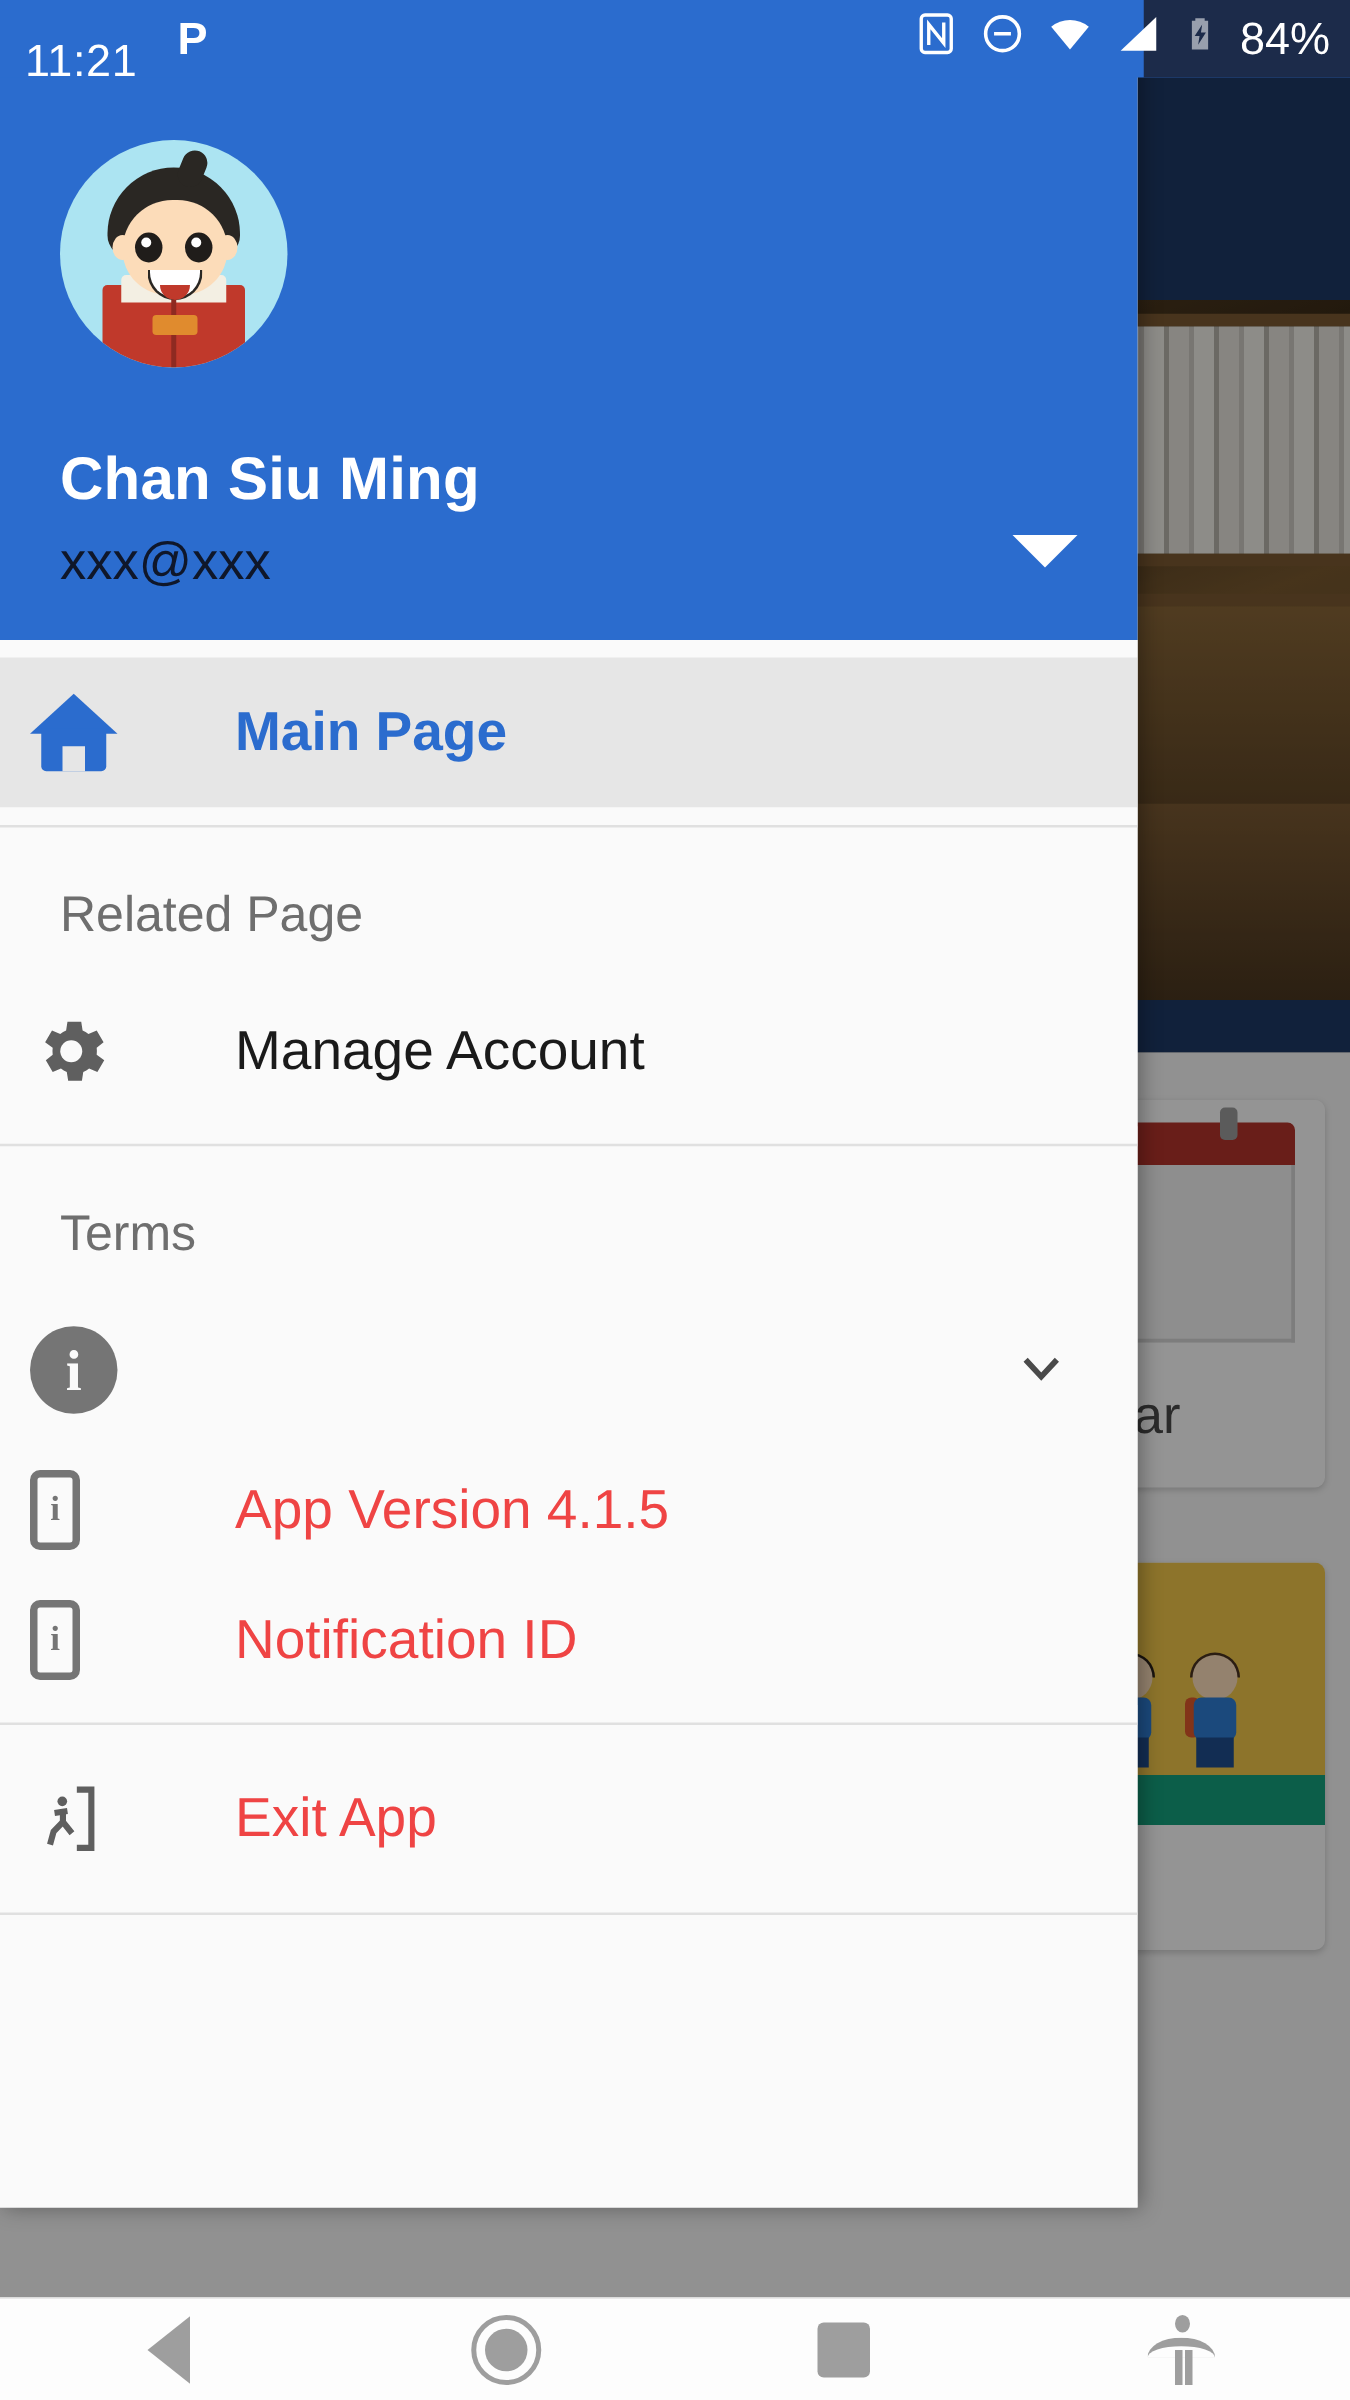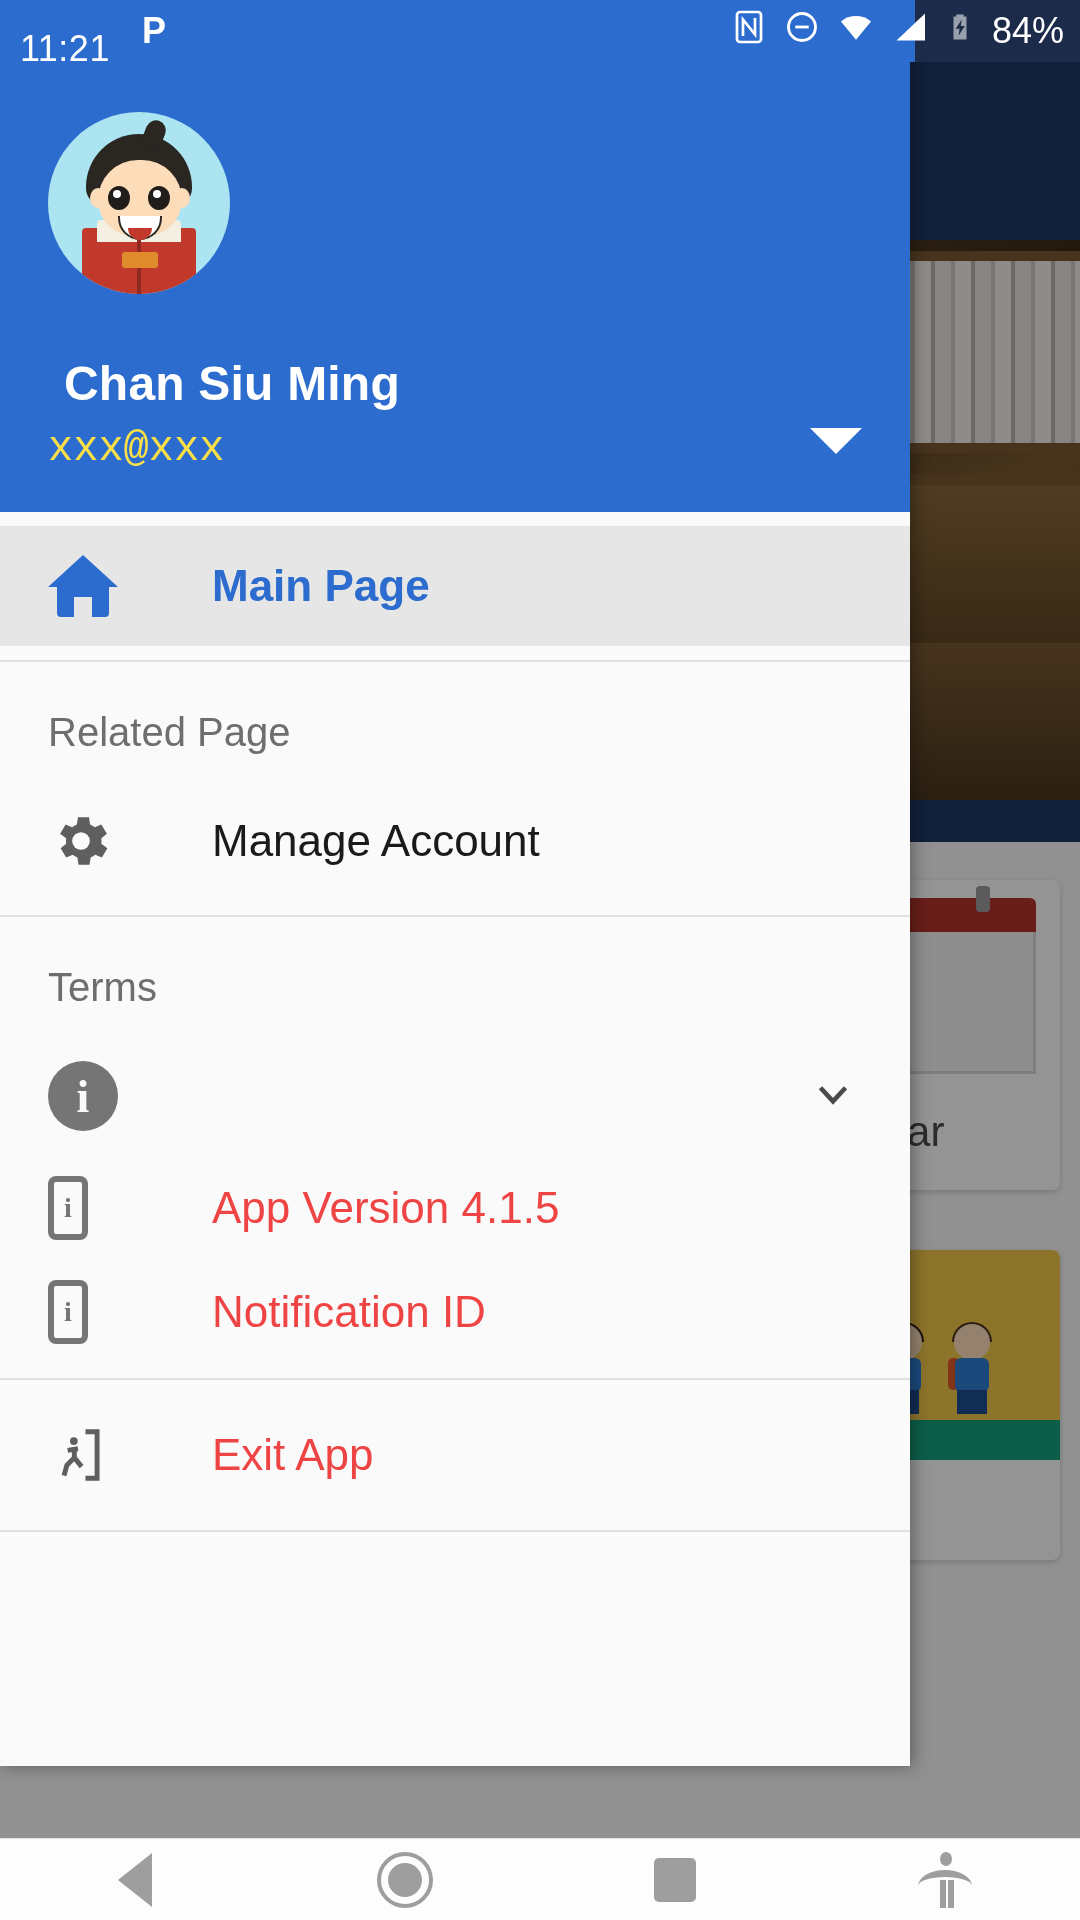--- a/index.html
+++ b/index.html
@@ -175,39 +175,39 @@
     background:#c0392b; border-radius:4px; }
   .av-book::before { content:''; position:absolute; left:50%; top:-8px; transform:translateX(-50%);
     width:84px; height:22px; background:#f3efe3; border-radius:4px 4px 0 0; }
   .av-book::after { content:''; position:absolute; left:50%; top:0; width:4px; height:66px;
     background:#8e2a21; transform:translateX(-50%); }
   .av-badge { position:absolute; left:74px; top:140px; width:36px; height:16px;
     background:#e08b2e; border-radius:3px; z-index:3; }
 
   #profile-name {
     position:absolute; left:48px; top:356px;
-    color:#ffffff; font-size:48px; font-weight:bold; letter-spacing:.2px;margin-left:16px;
+    color:#ffffff; font-size:48px; font-weight:bold; letter-spacing:.2px;
   }
   #profile-email {
     position:absolute; left:48px; top:425px;
-    color:#fde047; font-size:42px;font-family:Liberation Mono, monospace;
+    color:#0f172a; font-size:42px;
   }
   #account-dropdown-arrow {
     position:absolute; left:810px; top:428px;
     width:0; height:0;
     border-left:26px solid transparent; border-right:26px solid transparent;
     border-top:26px solid #ffffff;
   }
 
   .drawer-body { flex:1; background:#fafafa; overflow:hidden; }
   .nav-gap { height:14px; background:#fafafa; }
 
   .nav-item {
     display:flex; align-items:center; height:120px;
-    padding-left:48px;
+    padding-left:24px;
   }
   .nav-item.selected { background:#e6e6e6; }
   .nav-icon {
     width:72px; display:flex; align-items:center; justify-content:flex-start;
     flex:none;
   }
   .nav-label { margin-left:92px; font-size:44px; }
   .nav-label.accent { color:#2b6cce; font-weight:bold; }
   .nav-label.strong { color:#1a1a1a; font-weight:normal; }
   .nav-label.muted  { color:#ef4444; }

